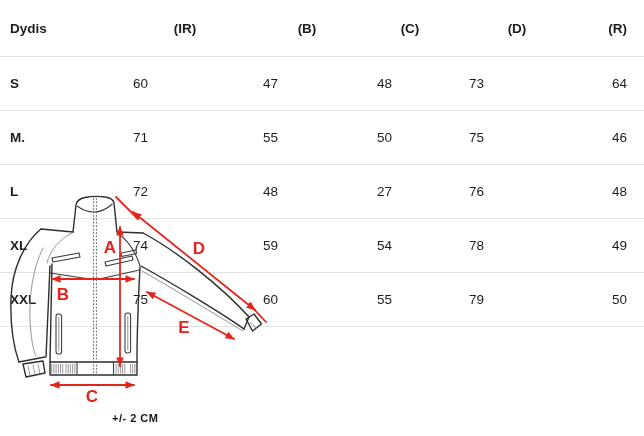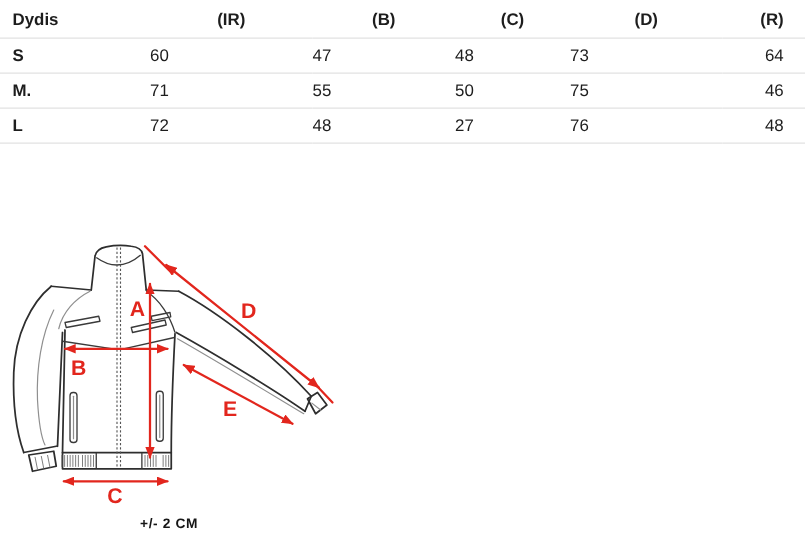--- a/index.html
+++ b/index.html
@@ -8,21 +8,21 @@
     font-family:"Liberation Sans","DejaVu Sans",sans-serif;
     -webkit-font-smoothing:antialiased;
   }
   
   table.size-table{
     width:644px;border-collapse:collapse;table-layout:fixed;
     font-size:13.5px;color:#1d1d1d;
   }
   table.size-table th,
   table.size-table td{
-    padding:0;height:27px;border-bottom:1px solid #e2e2e2;
+    padding:13px;height:27px;border-bottom:1px solid #e2e2e2;
     font-weight:400;white-space:nowrap;overflow:hidden;
   }
   table.size-table thead th{height:30px;font-weight:700;}
   table.size-table .c-size{text-align:left;padding-left:10px;font-weight:700;}
   table.size-table .c-mid{}
   table.size-table .c-last{text-align:right;padding-right:17px;}
   
   .diagram{position:absolute;left:0;top:170px;width:322px;height:266px;}
   .jacket-line{stroke:#2e2e2e;stroke-width:1.4;fill:none;stroke-linejoin:round;stroke-linecap:round;}
   .jacket-thin{stroke:#3a3a3a;stroke-width:1.05;fill:none;stroke-linejoin:round;}
@@ -74,20 +74,36 @@
       <td class="c-mid">75</td>
       <td class="c-last">46</td>
     </tr>
     <tr>
       <td class="c-size">L</td>
       <td class="c-mid">72</td>
       <td class="c-mid">48</td>
       <td class="c-mid">27</td>
       <td class="c-mid">76</td>
       <td class="c-last">48</td>
+    </tr>
+    <tr>
+      <td class="c-size">XL</td>
+      <td class="c-mid">74</td>
+      <td class="c-mid">59</td>
+      <td class="c-mid">54</td>
+      <td class="c-mid">78</td>
+      <td class="c-last">49</td>
+    </tr>
+    <tr>
+      <td class="c-size">XXL</td>
+      <td class="c-mid">75</td>
+      <td class="c-mid">60</td>
+      <td class="c-mid">55</td>
+      <td class="c-mid">79</td>
+      <td class="c-last">50</td>
     </tr>
   </tbody>
 </table>
 
 <svg class="diagram" viewBox="0 0 322 266">
   <defs>
     <marker id="ah" viewBox="0 0 10 8" refX="9" refY="4" markerWidth="9.5" markerHeight="7.6" markerUnits="userSpaceOnUse" orient="auto-start-reverse">
       <path d="M0,0 L10,4 L0,8 Z" fill="#e2261d"></path>
     </marker>
   </defs>

